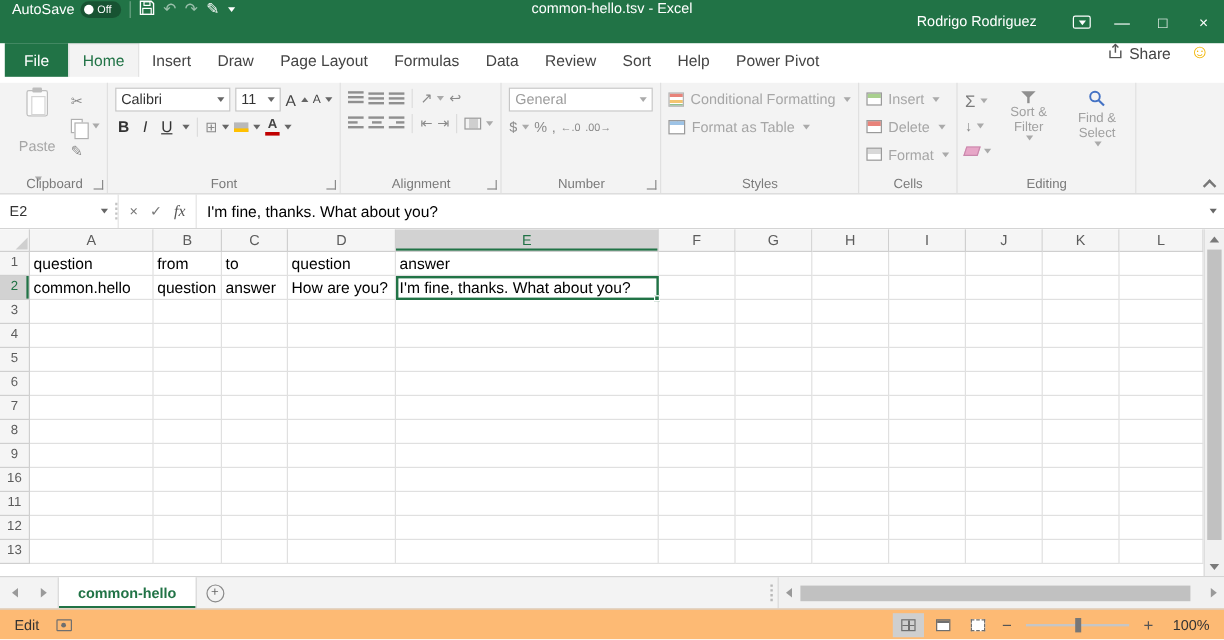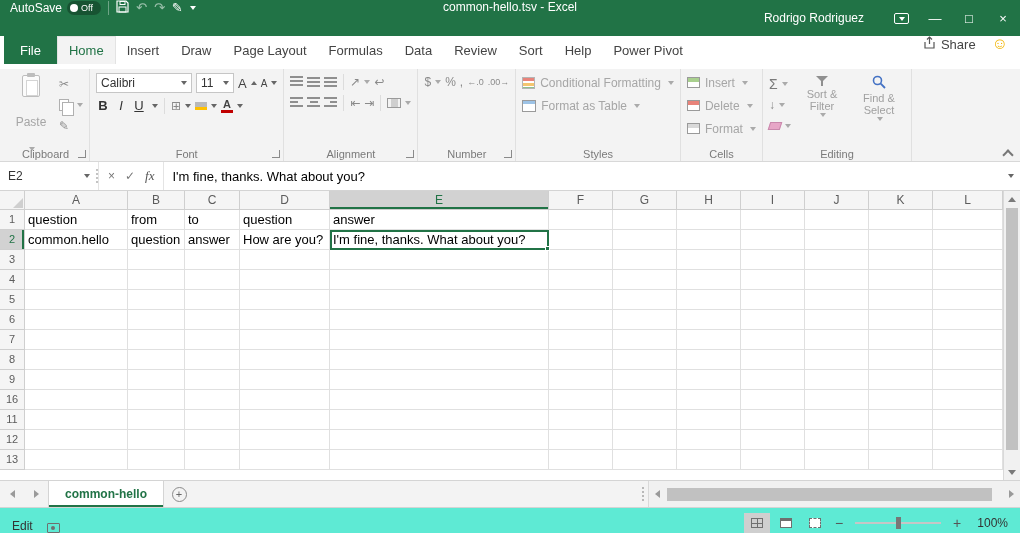--- a/index.html
+++ b/index.html
@@ -132,21 +132,21 @@
   .addsheet{width:30px;display:flex;align-items:center;justify-content:center}
   .pluscirc{width:15px;height:15px;border:1px solid #8a8a8a;border-radius:50%;color:#666;display:flex;align-items:center;justify-content:center;font-size:11px;line-height:1}
   .sspacer{flex:1}
   .sdots{border-left:2px dotted #b8b8b8;height:14px;align-self:center;margin:0 4px}
   .hscroll{width:372px;display:flex;align-items:center;background:#f1f1f1;border-left:1px solid #d9d9d9}
   .harrow{width:17px;height:100%;display:flex;align-items:center;justify-content:center}
   .htrack{flex:1;height:100%;padding:2px 1px;display:flex;align-items:center}
   .hthumb{height:13px;background:#c1c1c1;width:97%}
 
   
-  .statusbar{height:26px;background:#5eead4;border-top:1px solid #d4d4d4;display:flex;align-items:flex-end;flex:none}
+  .statusbar{height:26px;background:#fdba74;border-top:1px solid #d4d4d4;display:flex;align-items:center;flex:none}
   .smode{padding-left:12px;font-size:12px;color:#333}
   .macro{width:13px;height:10px;border:1px solid #6f6f6f;border-radius:1px;position:relative;margin-left:14px}
   .macro::after{content:'';position:absolute;left:3px;top:2px;width:4px;height:4px;border-radius:50%;background:#6f6f6f}
   .sright{margin-left:auto;display:flex;align-items:center;gap:3px;padding-right:12px}
   .viewbtn{width:26px;height:20px;display:flex;align-items:center;justify-content:center}
   .viewbtn.active{background:#cfcfcf}
   .ico-normal{width:12px;height:10px;border:1px solid #6f6f6f;background:linear-gradient(90deg,transparent 0 5px,#6f6f6f 5px 6px,transparent 6px),linear-gradient(180deg,transparent 0 4px,#6f6f6f 4px 5px,transparent 5px)}
   .ico-pagelayout{width:12px;height:10px;border:1px solid #6f6f6f;background:linear-gradient(180deg,#6f6f6f 0 2px,#fff 2px)}
   .ico-pagebreak{width:12px;height:10px;border:1px dashed #6f6f6f;background:#fff}
   .zbtn{width:16px;text-align:center;font-size:14px;color:#555;line-height:1}
@@ -354,20 +354,26 @@
             </span>
         </div>
       </div>
       <span class="launcher"></span>
       <div class="glabel">Alignment</div>
     </div>
 
     <div class="group">
       <div class="fg">
         <div class="row">
+          <div class="combo w118">
+              <span class="dim">General</span>
+              <span class="caret dis"></span>
+            </div>
+        </div>
+        <div class="row">
           <span class="sbtn">
               <span class="glyph">$</span>
               <span class="caret dis"></span>
             </span>
           <span class="sbtn">
               <span class="glyph">%</span>
             </span>
           <span class="sbtn">
               <span class="glyph">,</span>
             </span>

